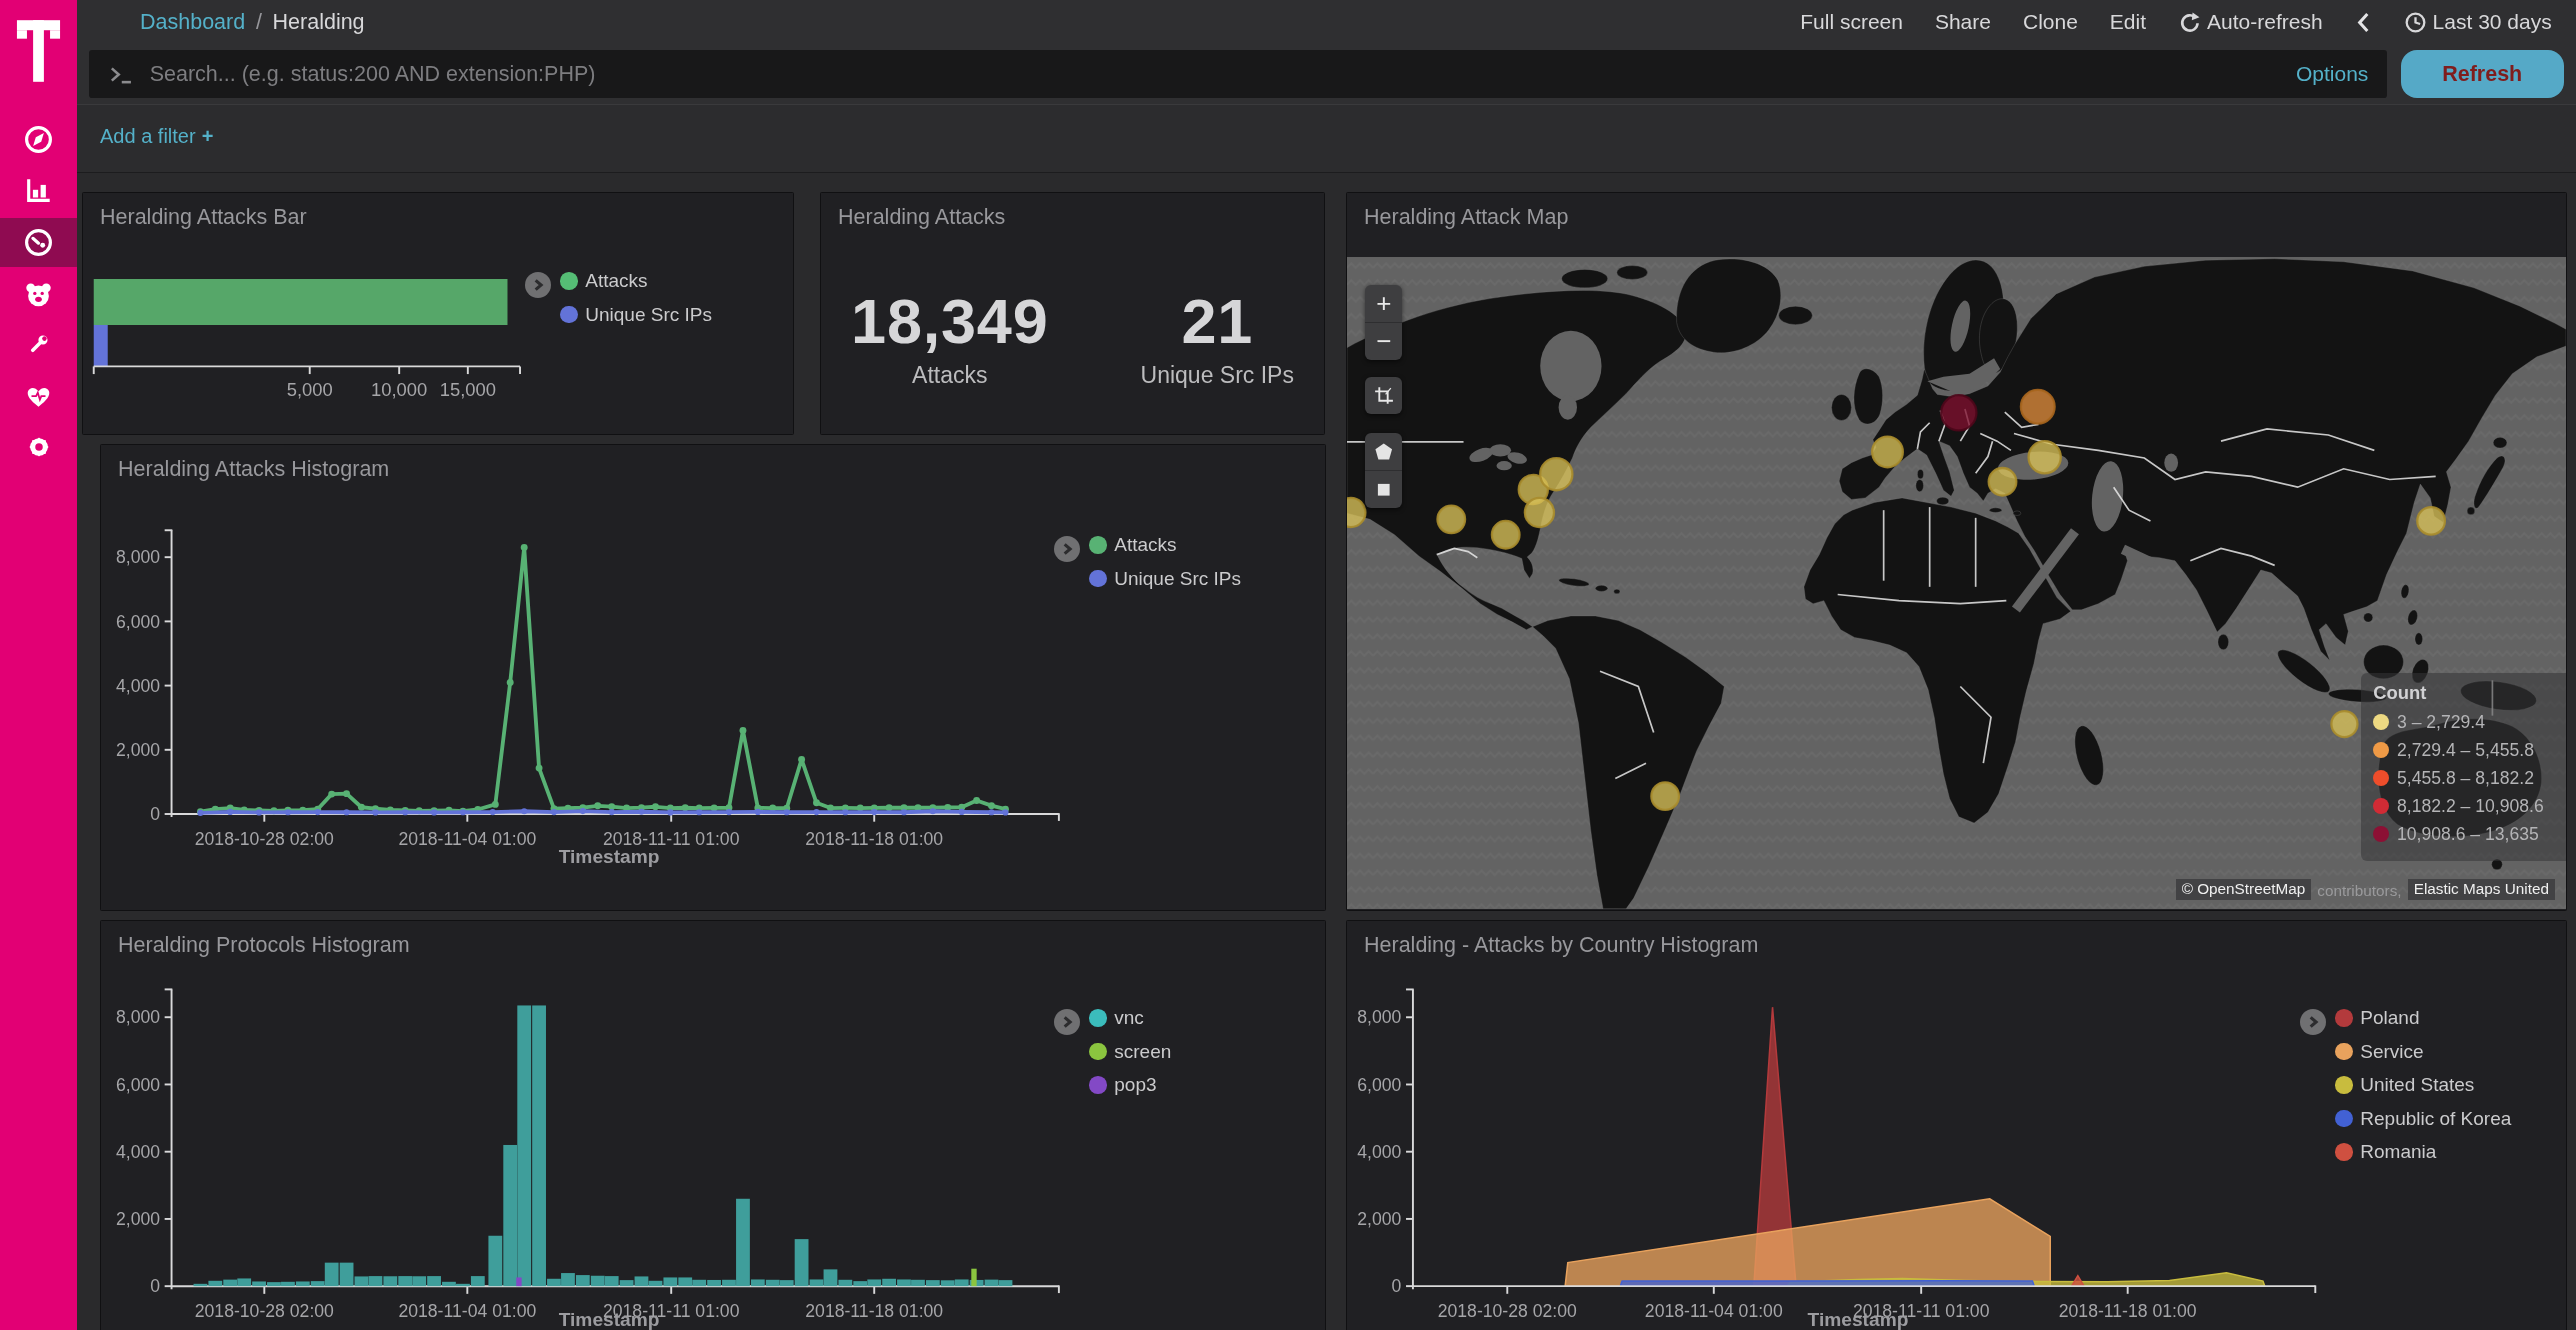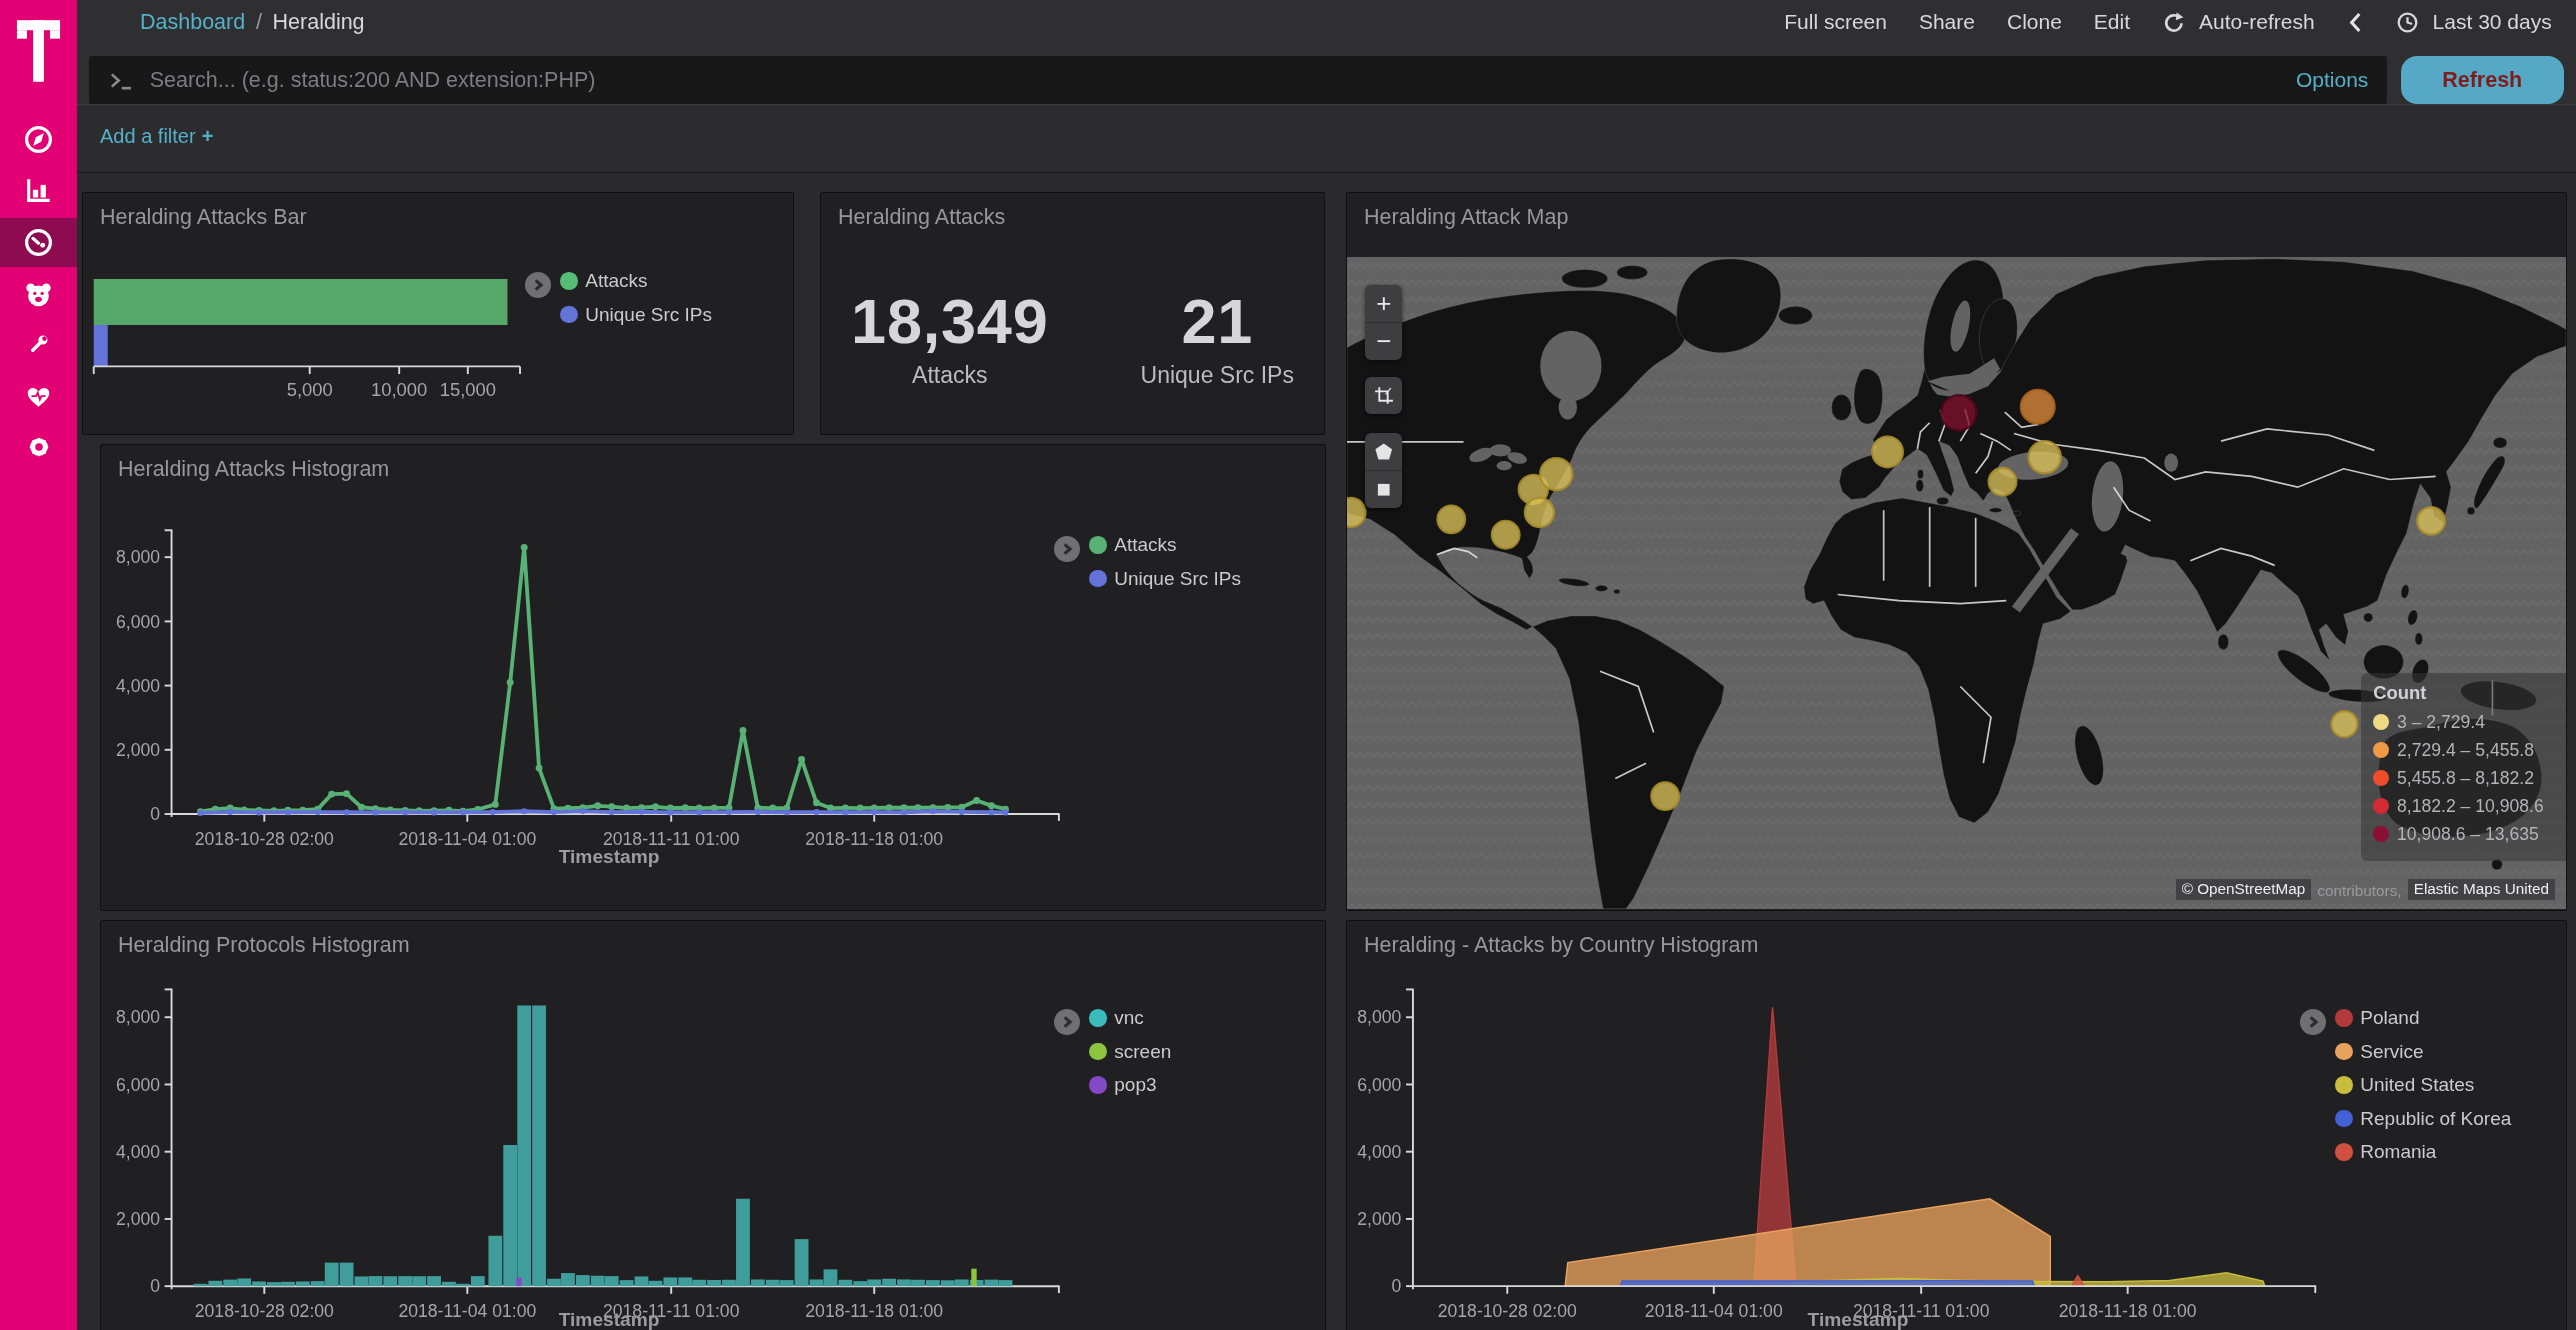--- a/index.html
+++ b/index.html
@@ -11,22 +11,22 @@
   .side-item{position:absolute;left:0;width:77px;height:49px;display:flex;align-items:center;justify-content:center;cursor:pointer;}
   .side-item.active{background:#8f0b51;}
   
   .topbar{position:absolute;left:77px;top:0;width:2499px;height:44px;background:#2f2f31;display:flex;align-items:center;z-index:20;padding-left:40px;}
   .crumbs{margin-left:23px;font-size:21.5px;display:flex;gap:10.7px;align-items:center;}
   .crumb-root{color:#54b1c9;cursor:pointer;}
   .crumb-sep{color:#98989c;}
   .crumb-cur{color:#d8d8da;}
   .nav-right{margin-left:auto;margin-right:15.3px;display:flex;align-items:center;gap:32px;font-size:21px;color:#d8d8da;}
   .nav-right span{cursor:pointer;white-space:nowrap;}
-  .iconlbl{display:flex;align-items:center;gap:14px;}
-  .searchrow{position:absolute;left:77px;top:44px;width:2499px;height:60px;background:#2f2f31;display:flex;align-items:flex-end;z-index:20;}
+  .iconlbl{display:flex;align-items:center;gap:6px;}
+  .searchrow{position:absolute;left:77px;top:44px;width:2499px;height:60px;background:#2f2f31;display:flex;align-items:center;z-index:20;}
   .searchbox{margin-left:12.3px;height:48px;flex:1;background:#181819;border-radius:3.1px;display:flex;align-items:center;padding:0 18.4px;}
   .searchbox input{flex:1;background:transparent;border:none;outline:none;color:#cfcfcf;font-size:21.5px;font-family:"Liberation Sans",sans-serif;margin-left:14px;}
   .searchbox input::placeholder{color:#7d7d80;}
   .options-link{color:#54b1c9;font-size:21px;margin-left:15.3px;cursor:pointer;}
   .refresh-btn{margin:0 12.3px 0 14px;width:163px;height:48px;background:#55a9c7;border:none;border-radius:16px;
                font-size:21.5px;font-family:"Liberation Sans",sans-serif;color:#7f1d1d;font-weight:700;cursor:pointer;}
   .filterrow{position:absolute;left:77px;top:104px;width:2499px;height:67px;background:#2c2c2e;border-top:0.8px solid #3a3a3c;border-bottom:1.5px solid #1c1c1e;z-index:20;}
   .addfilter{position:absolute;left:23px;top:20px;font-size:20px;color:#54b1c9;cursor:pointer;}
   .addfilter b{font-weight:700;margin-left:6.1px;}
   

